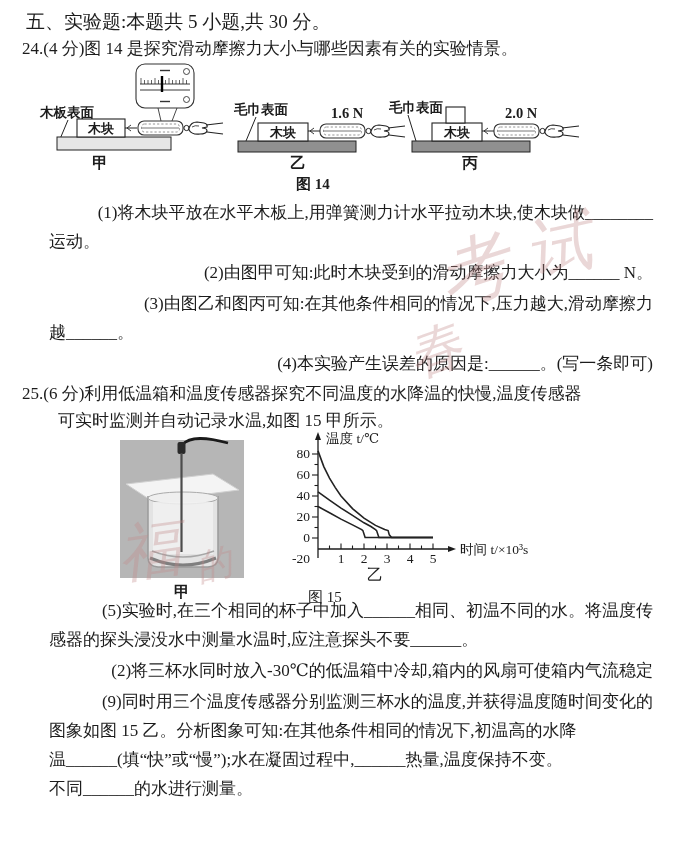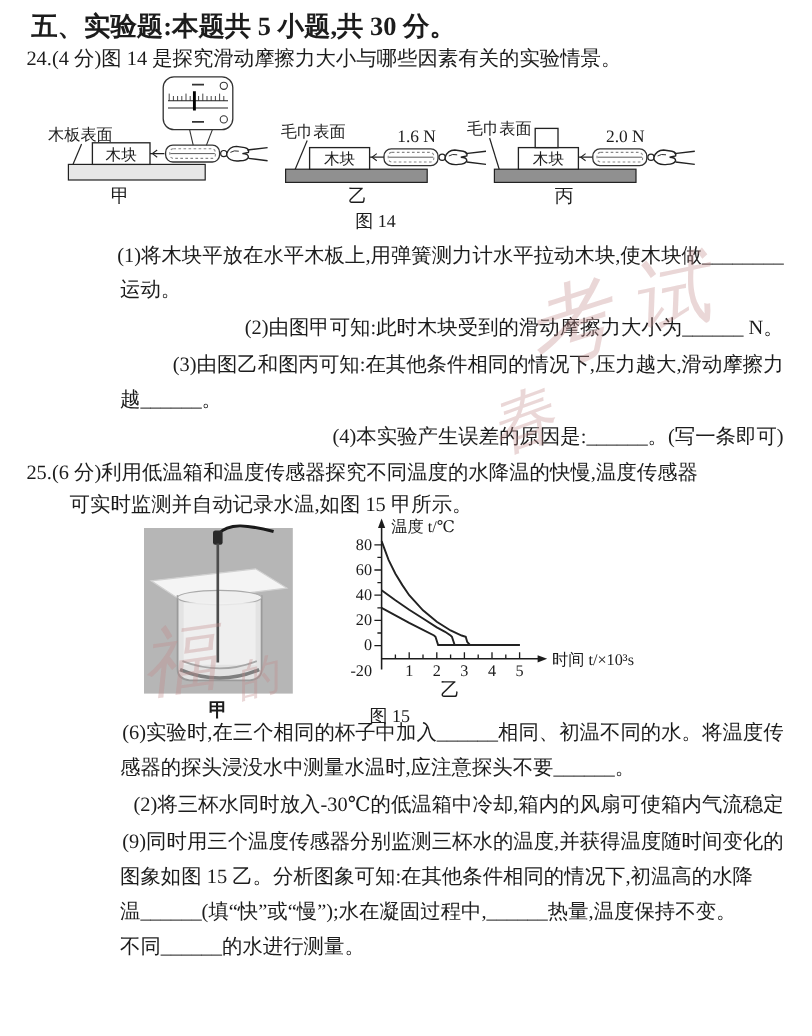--- a/index.html
+++ b/index.html
@@ -3,25 +3,25 @@
 <meta charset="utf-8">
 <style>
   html,body{margin:0;padding:0;}
   body{
     width:677px;height:863px;overflow:hidden;position:relative;
     background:#ffffff;color:#1c1c1c;
     font-family:"Liberation Serif","DejaVu Serif",serif;
     font-size:17px;line-height:27px;
   }
   .page{position:relative;width:677px;height:863px;}
-  .hdr{padding:8px 28px 0 26px;font-weight:700;font-size:22px;line-height:27px;}
+  .hdr{padding:8px 28px 0 26px;font-weight:400;font-size:19px;line-height:27px;}
   .stem{padding:0 33px 0 22px;line-height:27px;}
   .stem2{padding:0 28px 0 58px;line-height:27px;font-family:Liberation Serif, serif;}
   .item-first{padding:0 24px 0 47px;line-height:29px;text-align:right;}
-  .item-cont{padding:0 24px 0 100px;line-height:29px;}
+  .item-cont{padding:0 24px 0 49px;line-height:29px;}
   .gap2{margin-top:2px;}
   .gap4{margin-top:4px;}
   .fig{position:relative;}
   .fig svg{display:block;}
   .wm{position:absolute;color:rgba(193,138,138,.34);font-style:italic;
       font-family:"Liberation Serif",serif;pointer-events:none;z-index:3;}
   svg text{font-family:"Liberation Serif","DejaVu Serif",serif;fill:#1c1c1c;}
 </style>
 </head>
 <body>
@@ -31,21 +31,21 @@
   <span class="wm" style="left:438px;top:258px;font-size:72px;transform:rotate(-18deg);">考</span>
   <span class="wm" style="left:525px;top:232px;font-size:66px;transform:rotate(-12deg);">试</span>
   <span class="wm" style="left:408px;top:338px;font-size:54px;transform:rotate(-20deg);">春</span>
   <span class="wm" style="left:118px;top:538px;font-size:62px;transform:rotate(-8deg);">福</span>
   <span class="wm" style="left:196px;top:552px;font-size:36px;transform:rotate(-14deg);">的</span>
 
   <div class="hdr">五、实验题:本题共 5 小题,共 30 分。</div>
 
   <div class="stem">24.(4 分)图 14 是探究滑动摩擦力大小与哪些因素有关的实验情景。</div>
 
-  <div class="fig" style="height:132px;">
+  <div class="fig" style="height:132px;font-weight:bold;">
     <svg width="677" height="132" viewBox="0 62 677 132">
       <defs>
         <g id="hand" stroke="#222" stroke-width="1.2" fill="#ffffff">
           <path d="M0,7 Q2,1 8,1 L15,2 Q19,3 18,6 L13,7 Q18,7 18,10 Q17,13 11,13 Q3,14 0,9 Z"></path>
           <path d="M3,6 Q6,4 10,5" fill="none" stroke-width="0.8"></path>
           <path d="M17,4 L34,2 M18,11 L34,13" fill="none"></path>
         </g>
         <g id="scale">
           <rect x="0" y="0" width="45" height="14" rx="6" fill="#ffffff" stroke="#333" stroke-width="1.1"></rect>
           <rect x="3.5" y="3" width="38" height="8" rx="3" fill="none" stroke="#888" stroke-width="0.9" stroke-dasharray="2.2,2"></rect>
@@ -212,21 +212,21 @@
             <polyline points="318.0,494.5 329.5,500.8 341.0,507.1 352.5,512.9 361.7,517.6 362.9,518.6 365.1,525.5 433.0,525.5" fill="none" stroke="#222" stroke-width="1.6"></polyline>
           </g>
 
         <text x="367" y="568" font-size="16">乙</text>
       </g>
 
       <text x="308" y="590" font-size="15">图 15</text>
     </svg>
   </div>
 
-  <div class="item-first">(6)实验时,在三个相同的杯子中加入______相同、初温不同的水。将温度传</div>
+  <div class="item-first">(5)实验时,在三个相同的杯子中加入______相同、初温不同的水。将温度传</div>
   <div class="item-cont">感器的探头浸没水中测量水温时,应注意探头不要______。</div>
   <div class="item-first gap2">(2)将三杯水同时放入-30℃的低温箱中冷却,箱内的风扇可使箱内气流稳定</div>
   <div class="item-first gap2">(9)同时用三个温度传感器分别监测三杯水的温度,并获得温度随时间变化的</div>
   <div class="item-cont">图象如图 15 乙。分析图象可知:在其他条件相同的情况下,初温高的水降</div>
   <div class="item-cont">温______(填“快”或“慢”);水在凝固过程中,______热量,温度保持不变。</div>
   <div class="item-cont">不同______的水进行测量。</div>
 
 </div>
 
 </body></html>

